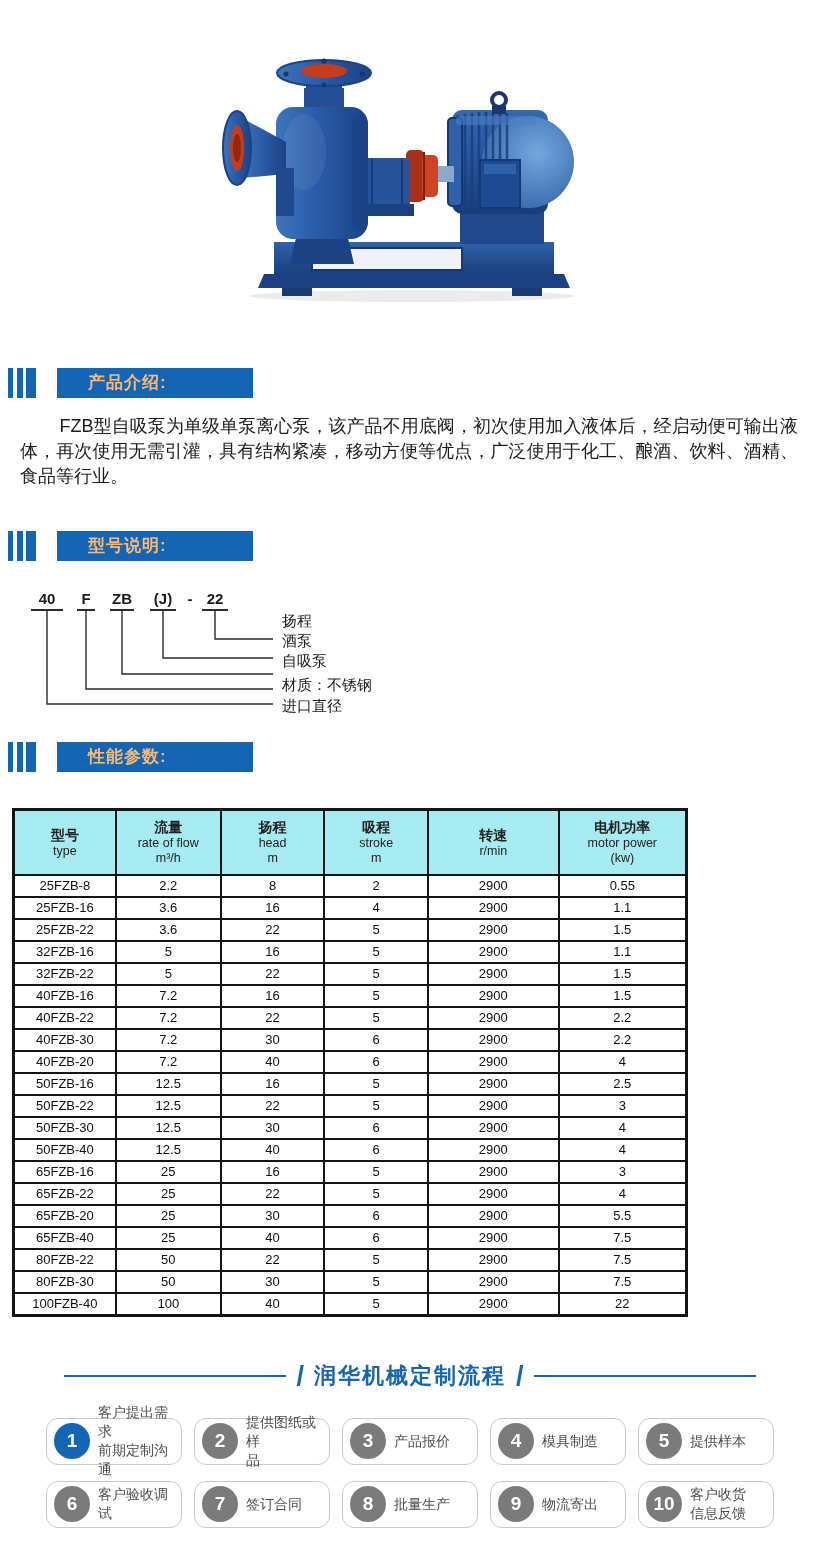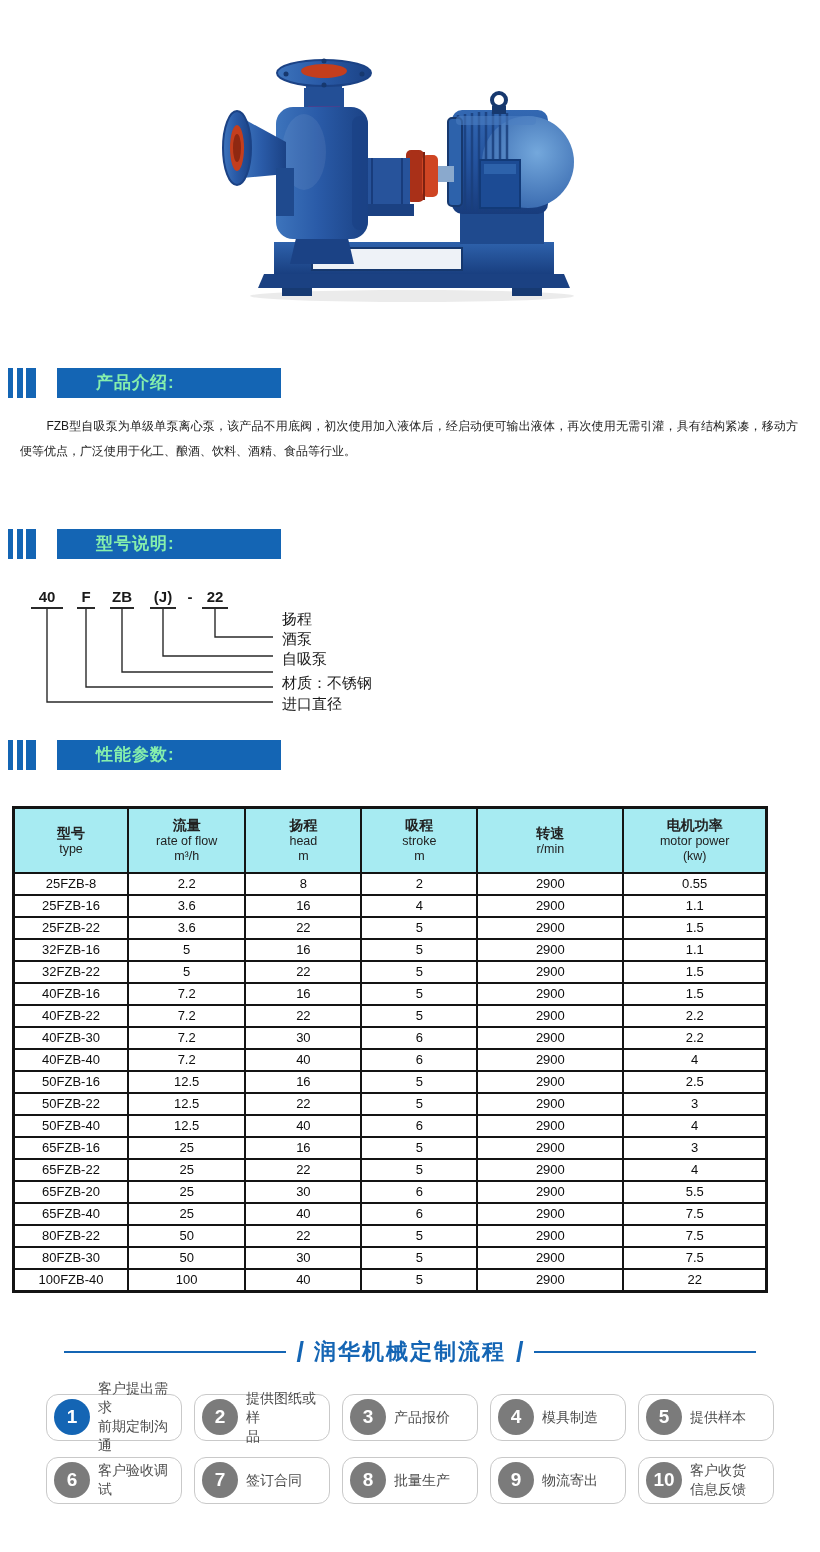--- a/index.html
+++ b/index.html
@@ -12,45 +12,45 @@
   
   .hero { margin:52px 0 0 212px; width:380px; height:250px; }
 
   
   .sec-header { position:relative; height:30px; }
   .sec-header .stripe { position:absolute; top:0; height:30px; background:var(--accent); }
   .sec-header .s1 { left:8px;  width:5px; }
   .sec-header .s2 { left:17px; width:6px; }
   .sec-header .s3 { left:26px; width:10px; }
   .sec-header .bar {
-    position:absolute; left:57px; top:0; width:224px; height:30px;
-    background:var(--accent); color:#86efac; font-size:17px; font-weight:bold;
-    line-height:30px; padding-left:39px; letter-spacing:1px;
+    position:absolute; left:57px; top:0; width:196px; height:30px;
+    background:var(--accent); color:#fdba74; font-size:17px; font-weight:bold;
+    line-height:30px; padding-left:31px; letter-spacing:1px;
   }
   .m-sec1 { margin-top:66px; }
-  .m-sec2 { margin-top:65px; }
+  .m-sec2 { margin-top:42px; }
   .m-sec3 { margin-top:16px; }
 
   
   .intro-text {
-    margin:16px 22px 0 20px; font-size:12px; line-height:25px;
+    margin:16px 22px 0 20px; font-size:18px; line-height:25px;
     color:#1c1c1c; text-indent:2.2em; text-align:justify;
   }
 
   
   .model-diagram { display:block; margin-top:25px; }
   .model-diagram text { fill:#1a1a1a; }
   .md-token { font-size:15px; font-weight:bold; }
   .md-label { font-size:15px; }
   .md-line { stroke:#2a2a2a; stroke-width:1.4; fill:none; }
   .md-under { stroke:#2a2a2a; stroke-width:2; }
 
   
   table.params {
-    margin:36px 0 0 12px; width:756px; border-collapse:collapse; table-layout:fixed;
+    margin:36px 0 0 12px; width:676px; border-collapse:collapse; table-layout:fixed;
     border:3px solid var(--tborder);
   }
   table.params th, table.params td {
     border:2px solid var(--tborder); text-align:center; vertical-align:middle; padding:0;
   }
   table.params thead th { background:var(--thbg); height:65px; }
   .th-zh { font-size:14px; font-weight:bold; line-height:18px; }
   .th-en { font-size:12.5px; font-weight:normal; line-height:15px; }
   table.params tbody td { height:20.5px; font-size:13px; line-height:20px; color:#0d0d0d; }
   col.c1 { width:15.2%; } col.c2 { width:15.6%; } col.c3 { width:15.4%; }
@@ -341,21 +341,21 @@
       </tr>
       <tr>
         <td>40FZB-30</td>
         <td>7.2</td>
         <td>30</td>
         <td>6</td>
         <td>2900</td>
         <td>2.2</td>
       </tr>
       <tr>
-        <td>40FZB-40</td>
+        <td>40FZB-20</td>
         <td>7.2</td>
         <td>40</td>
         <td>6</td>
         <td>2900</td>
         <td>4</td>
       </tr>
       <tr>
         <td>50FZB-16</td>
         <td>12.5</td>
         <td>16</td>
@@ -363,20 +363,28 @@
         <td>2900</td>
         <td>2.5</td>
       </tr>
       <tr>
         <td>50FZB-22</td>
         <td>12.5</td>
         <td>22</td>
         <td>5</td>
         <td>2900</td>
         <td>3</td>
+      </tr>
+      <tr>
+        <td>50FZB-30</td>
+        <td>12.5</td>
+        <td>30</td>
+        <td>6</td>
+        <td>2900</td>
+        <td>4</td>
       </tr>
       <tr>
         <td>50FZB-40</td>
         <td>12.5</td>
         <td>40</td>
         <td>6</td>
         <td>2900</td>
         <td>4</td>
       </tr>
       <tr>

